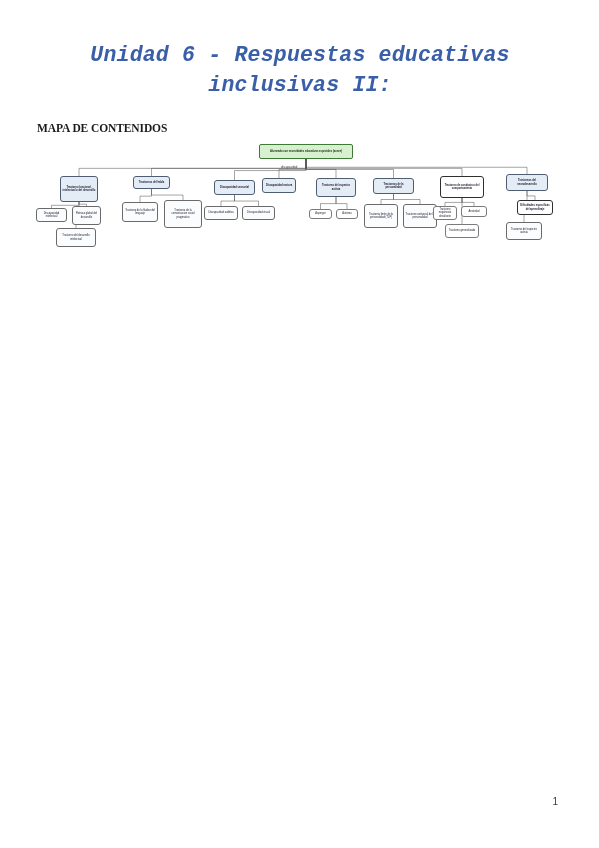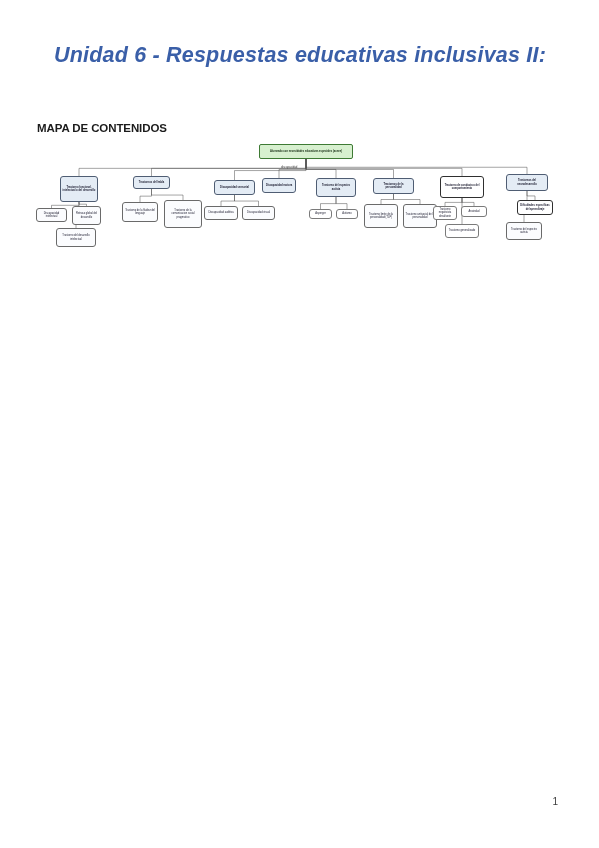--- a/index.html
+++ b/index.html
@@ -23,36 +23,36 @@
   }
 
   
   .doc-title {
     position: absolute;
     left: 40px;
     top: 40px;
     width: 520px;
     text-align: center;
     color: #3a5fa8;
-    font-family: Liberation Sans, sans-serif;
+    font-family: Liberation Mono, monospace;
     font-weight: bold;
     font-style: italic;
     font-size: 21.5px;
     line-height: 30px;
     letter-spacing: 0.2px;
   }
   .doc-title .line1 { display: block; }
   .doc-title .line2 { display: block; }
 
   
   .section-heading {
     position: absolute;
     left: 37px;
     top: 122px;
-    font-family: Liberation Sans, sans-serif;
+    font-family: Liberation Serif, serif;
     font-weight: bold;
     font-size: 11.5px;
     letter-spacing: -0.1px;
     color: #1b1b1b;
   }
 
   
   .diagram {
     position: absolute;
     left: 28px;

